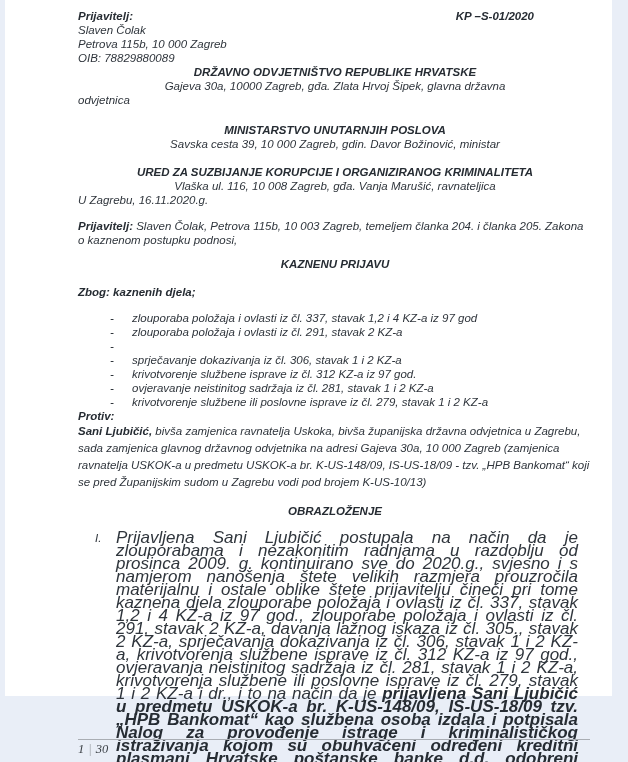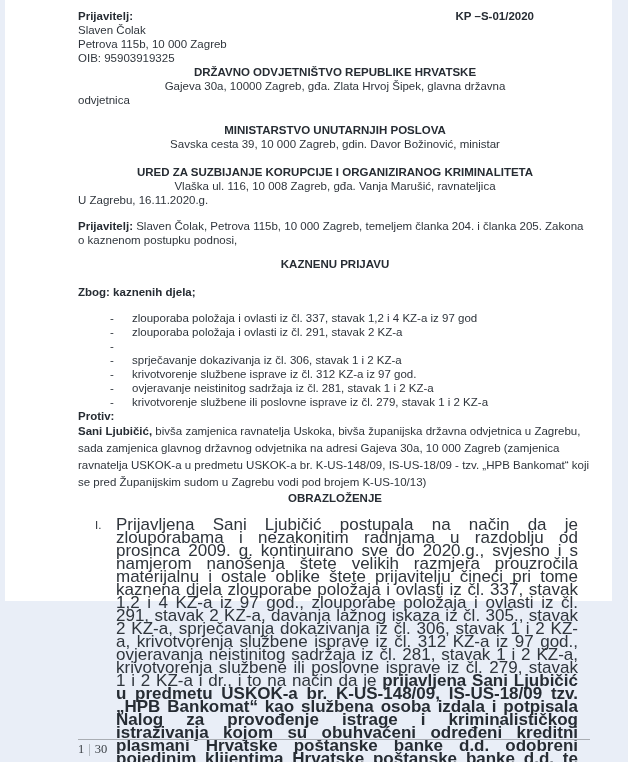--- a/index.html
+++ b/index.html
@@ -5,36 +5,37 @@
   * { margin:0; padding:0; box-sizing:border-box; }
   html,body { width:628px; height:762px; overflow:hidden; }
   body {
     background:#e9eef7;
     font-family:"Liberation Sans", sans-serif;
     color:#2f353c;
     position:relative;
   }
   .page {
     position:absolute; left:5px; top:0;
-    width:607px; height:601px;
+    width:607px; height:696px;
     background:#ffffff;
+    font-style:italic;
   }
   .content {
     padding:9px 20px 0 73px;
     font-size:11.5px;
     line-height:14px;
   }
   .b { font-weight:bold; color:#262c33; }
   .center { text-align:center; }
   .hdr-row { display:flex; justify-content:space-between; }
   .hdr-row .case-no { margin-right:58px; }
   .gap16 { margin-top:16px; }
   .gap14 { margin-top:14px; }
   .gap12 { margin-top:12px; }
-  .gap13 { }
+  .gap13 { margin-top:13px; }
   .title-line { margin-top:10px; }
   .zbog { margin-top:14px; }
   .offense-list { margin-top:12px; }
   .offense { display:flex; line-height:14px; }
   .offense .dash { width:22px; margin-left:32px; flex:none; }
   .accused { line-height:17px; }
   .para-num { display:flex; margin-top:13px; }
   .para-num .num { width:38px; padding-left:17px; flex:none; }
   .para-num .ptext {
     flex:1; margin-right:14px;
@@ -58,35 +59,35 @@
 
 <div class="page">
   <div class="content">
 
     <div class="hdr-row">
       <span class="b">Prijavitelj:</span>
       <span class="b case-no">KP –S-01/2020</span>
     </div>
     <div>Slaven Čolak</div>
     <div>Petrova 115b, 10 000 Zagreb</div>
-    <div>OIB: 95903919325</div>
+    <div>OIB: 78829880089</div>
 
     <div class="center b">DRŽAVNO ODVJETNIŠTVO REPUBLIKE HRVATSKE</div>
     <div class="center">Gajeva 30a, 10000 Zagreb, gđa. Zlata Hrvoj Šipek, glavna državna</div>
     <div>odvjetnica</div>
 
     <div class="center b gap16">MINISTARSTVO UNUTARNJIH POSLOVA</div>
     <div class="center">Savska cesta 39, 10 000 Zagreb, gdin. Davor Božinović, ministar</div>
 
     <div class="center b gap14">URED ZA SUZBIJANJE KORUPCIJE I ORGANIZIRANOG KRIMINALITETA</div>
     <div class="center">Vlaška ul. 116, 10 008 Zagreb, gđa. Vanja Marušić, ravnateljica</div>
     <div>U Zagrebu, 16.11.2020.g.</div>
 
     <div class="gap12">
-      <span class="b">Prijavitelj:</span><span> Slaven Čolak, Petrova 115b, 10 000 Zagreb, temeljem članka 204. i članka 205. Zakona o kaznenom postupku podnosi,</span>
+      <span class="b">Prijavitelj:</span><span> Slaven Čolak, Petrova 115b, 10 003 Zagreb, temeljem članka 204. i članka 205. Zakona o kaznenom postupku podnosi,</span>
     </div>
 
     <div class="center b title-line">KAZNENU PRIJAVU</div>
     <div class="b zbog">Zbog: kaznenih djela;</div>
 
     <div class="offense-list">
       <div class="offense">
         <span class="dash">-</span>
         <span>zlouporaba položaja i ovlasti iz čl. 337, stavak 1,2 i 4 KZ-a iz 97 god</span>
       </div>

